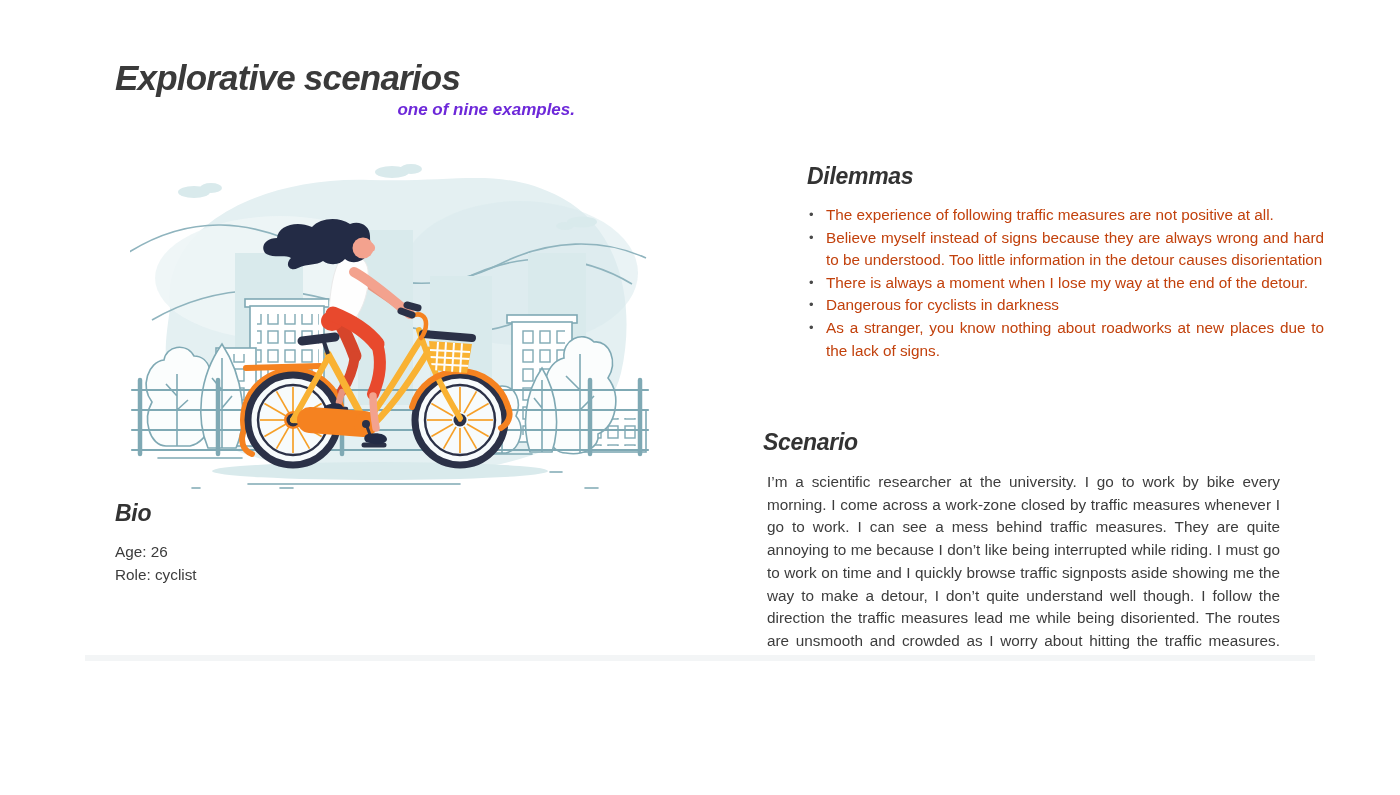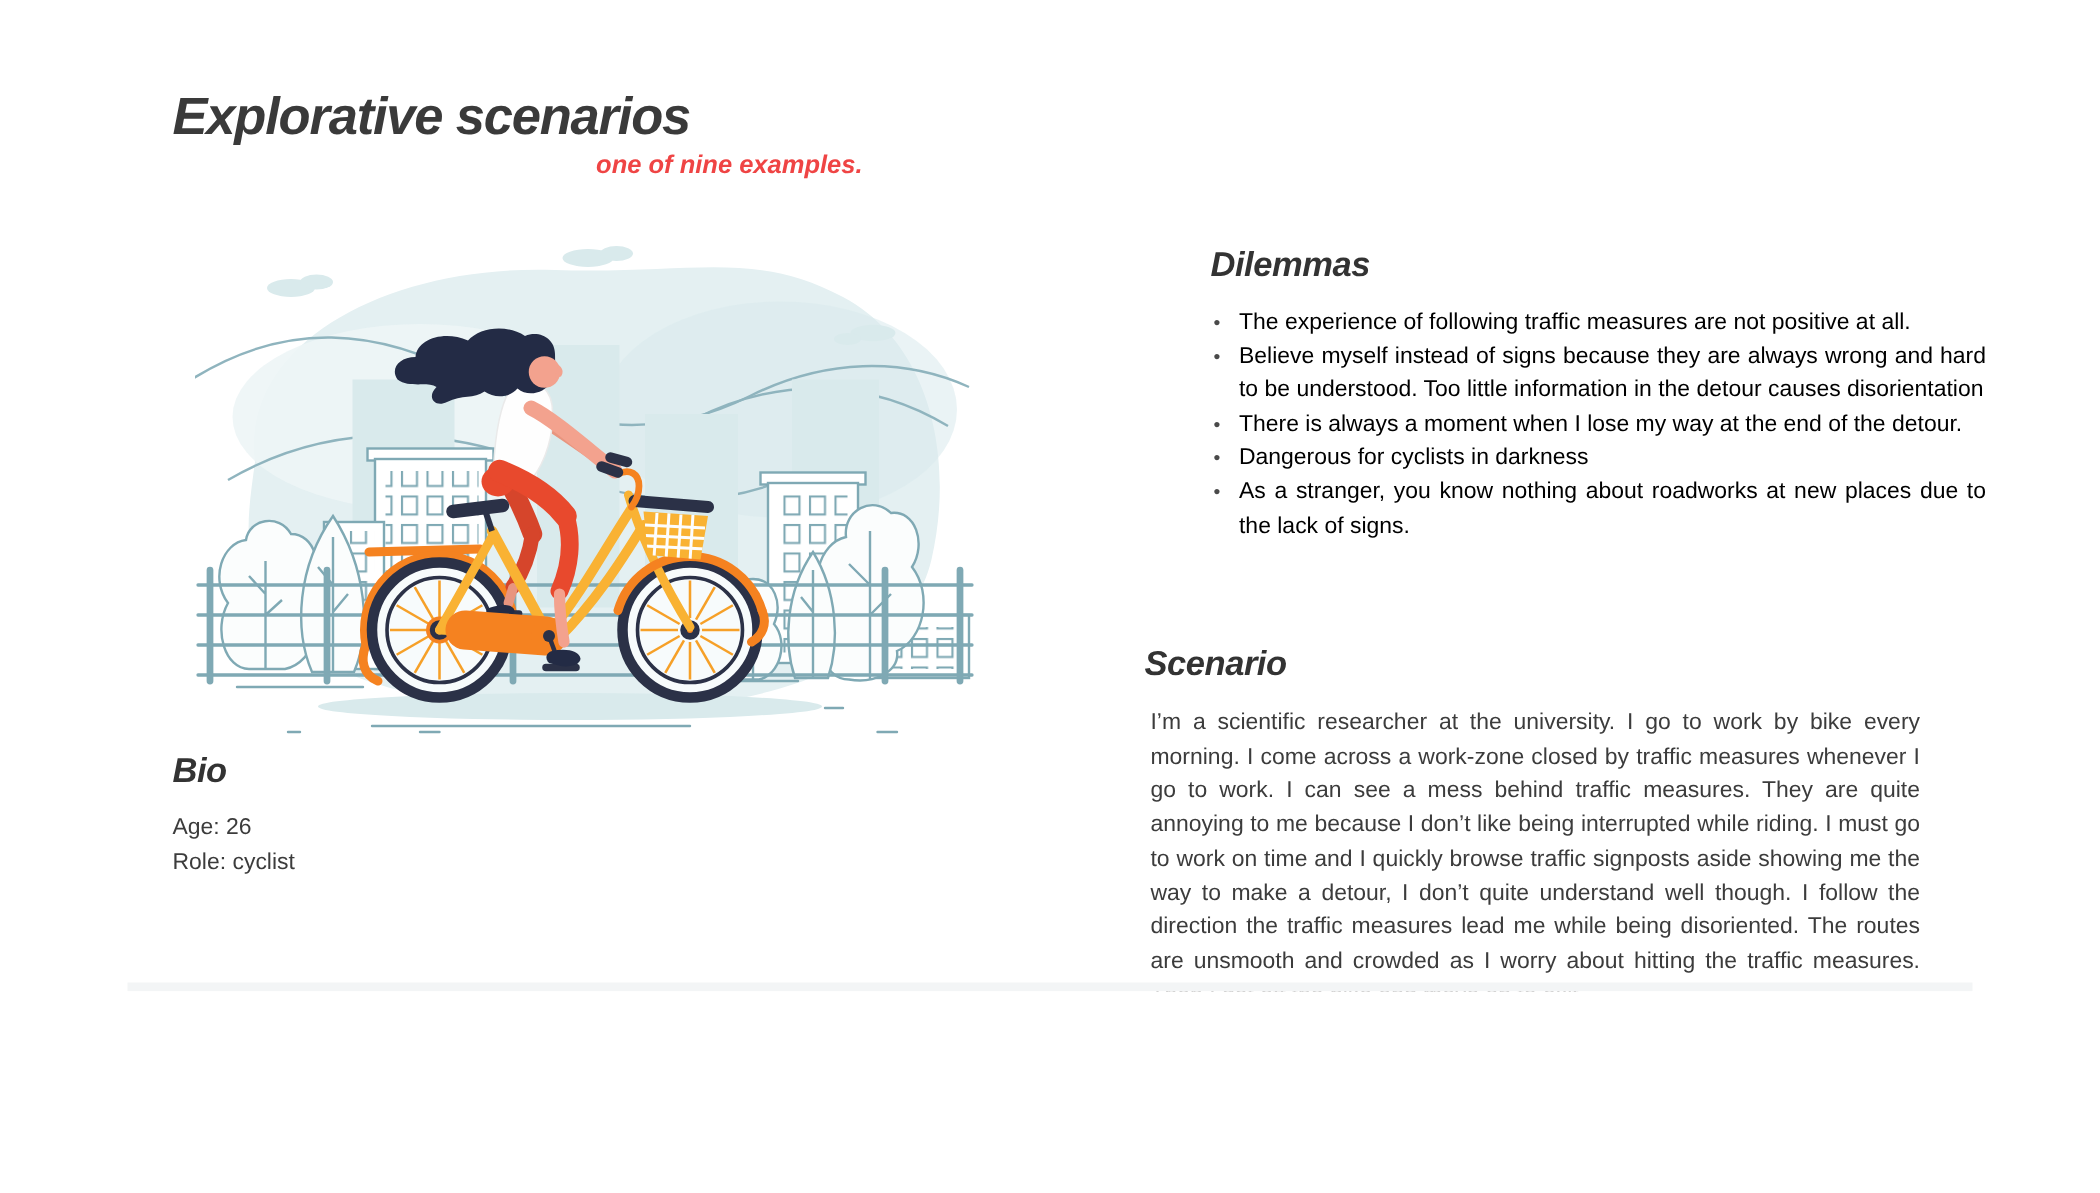--- a/index.html
+++ b/index.html
@@ -10,39 +10,39 @@
   }
   
   .title{
     position:absolute; left:115px; top:58px;
     font-size:35px; font-weight:700; font-style:italic;
     letter-spacing:-0.8px; color:#3a3a3a; white-space:nowrap;
   }
   .subtitle{
     position:absolute; left:115px; top:100px; width:460px;
     text-align:right; font-style:italic; font-weight:600;
-    font-size:17px; color:#ef4444;
+    font-size:17px; color:#6d28d9;
   }
   
   .illustration{ position:absolute; left:130px; top:158px; width:520px; height:332px; }
   
   h2.sec{
     margin:0; font-size:23px; font-weight:700; font-style:italic;
     letter-spacing:-0.3px; color:#333333;
   }
   .bio{ position:absolute; left:115px; top:500px; width:516px; }
   .bio .lines{ margin-top:14px; }
   .bio .bio-line{
     font-size:15.3px; line-height:22.6px; text-align:justify; color:#3c3c3c;
   }
   .dilemmas{ position:absolute; left:763px; top:163px; width:517px;margin-left:44px; }
   .bullets{ list-style:none; margin:14px 0 0 0; padding:0; }
   .bullets li{
     position:relative; padding-left:19px;
-    font-size:15.3px; line-height:22.6px; text-align:justify; color:#000000;
+    font-size:15.3px; line-height:22.6px; text-align:justify; color:#c2410c;
   }
   .bullets li::before{
     content:"\2022"; position:absolute; left:2px; top:0;
     font-size:13px; color:#4a4a4a;
   }
   .scenario{ position:absolute; left:763px; top:429px; width:517px; }
   .scenario p{
     margin:15px 0 0 4px; font-size:15.3px; line-height:22.7px;
     text-align:justify; color:#3c3c3c;
   }

